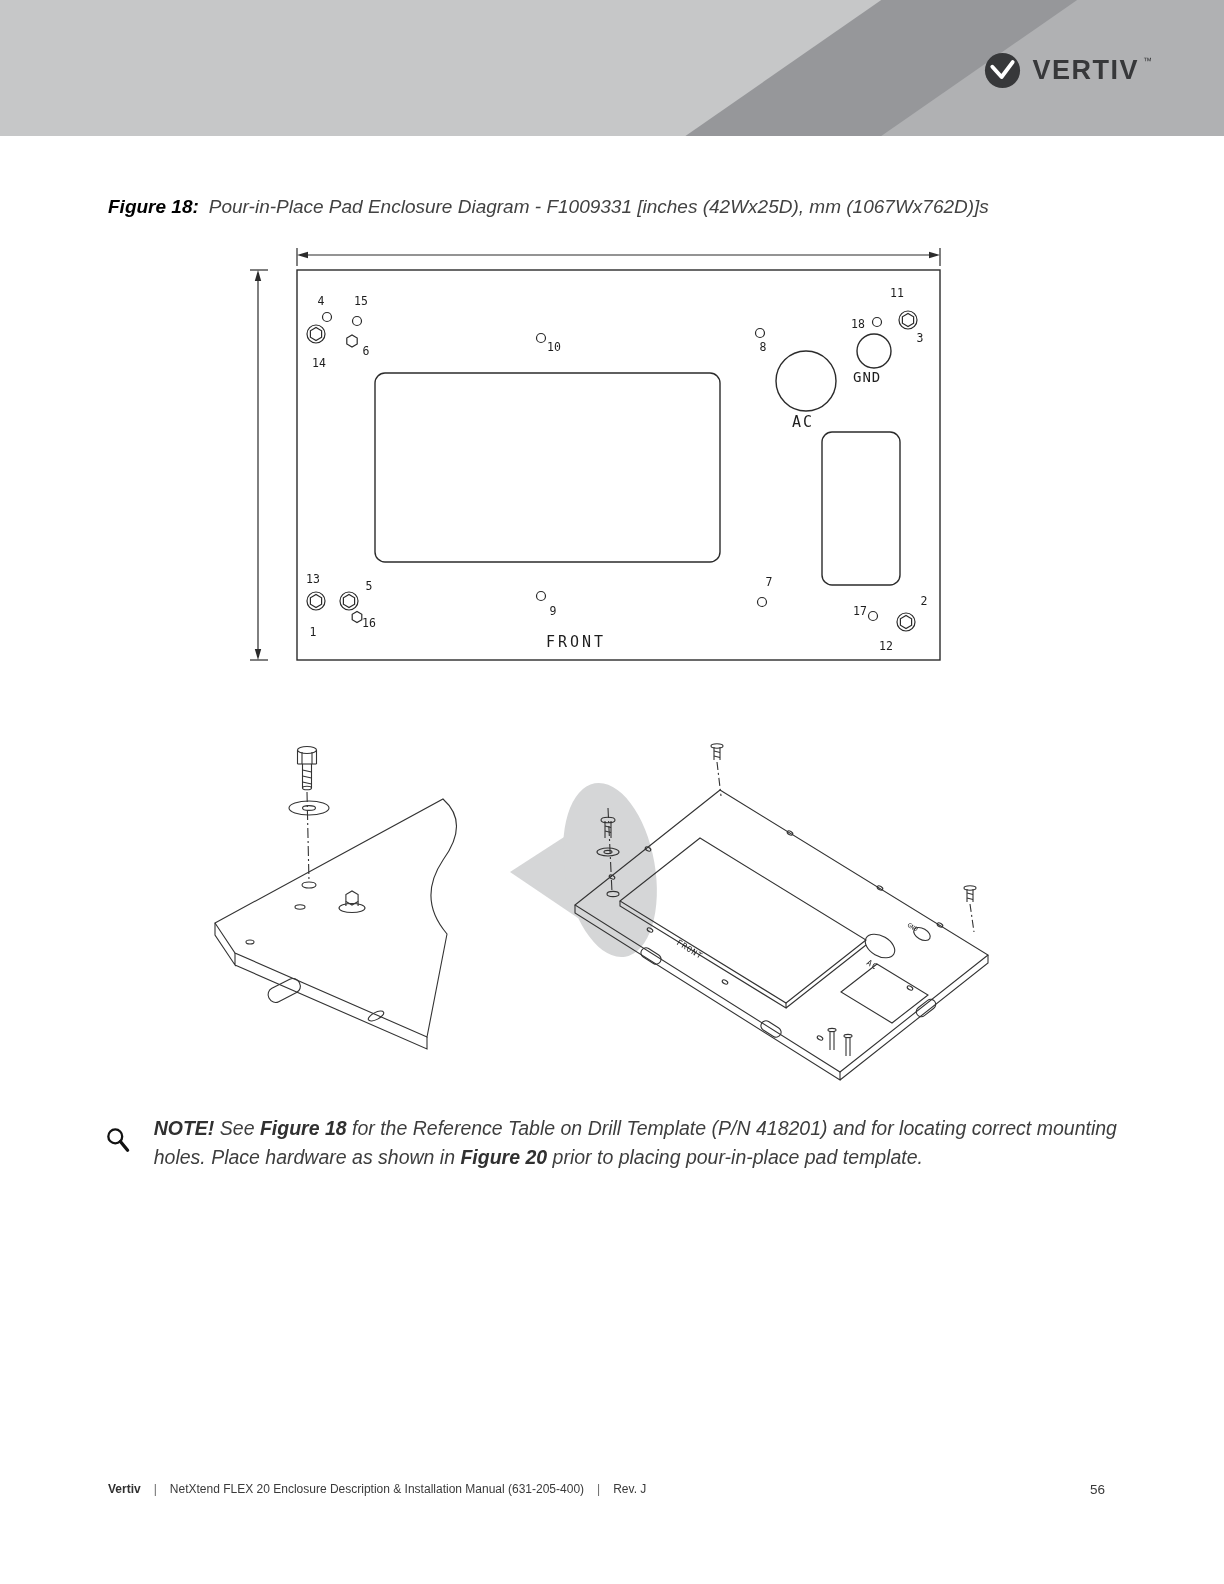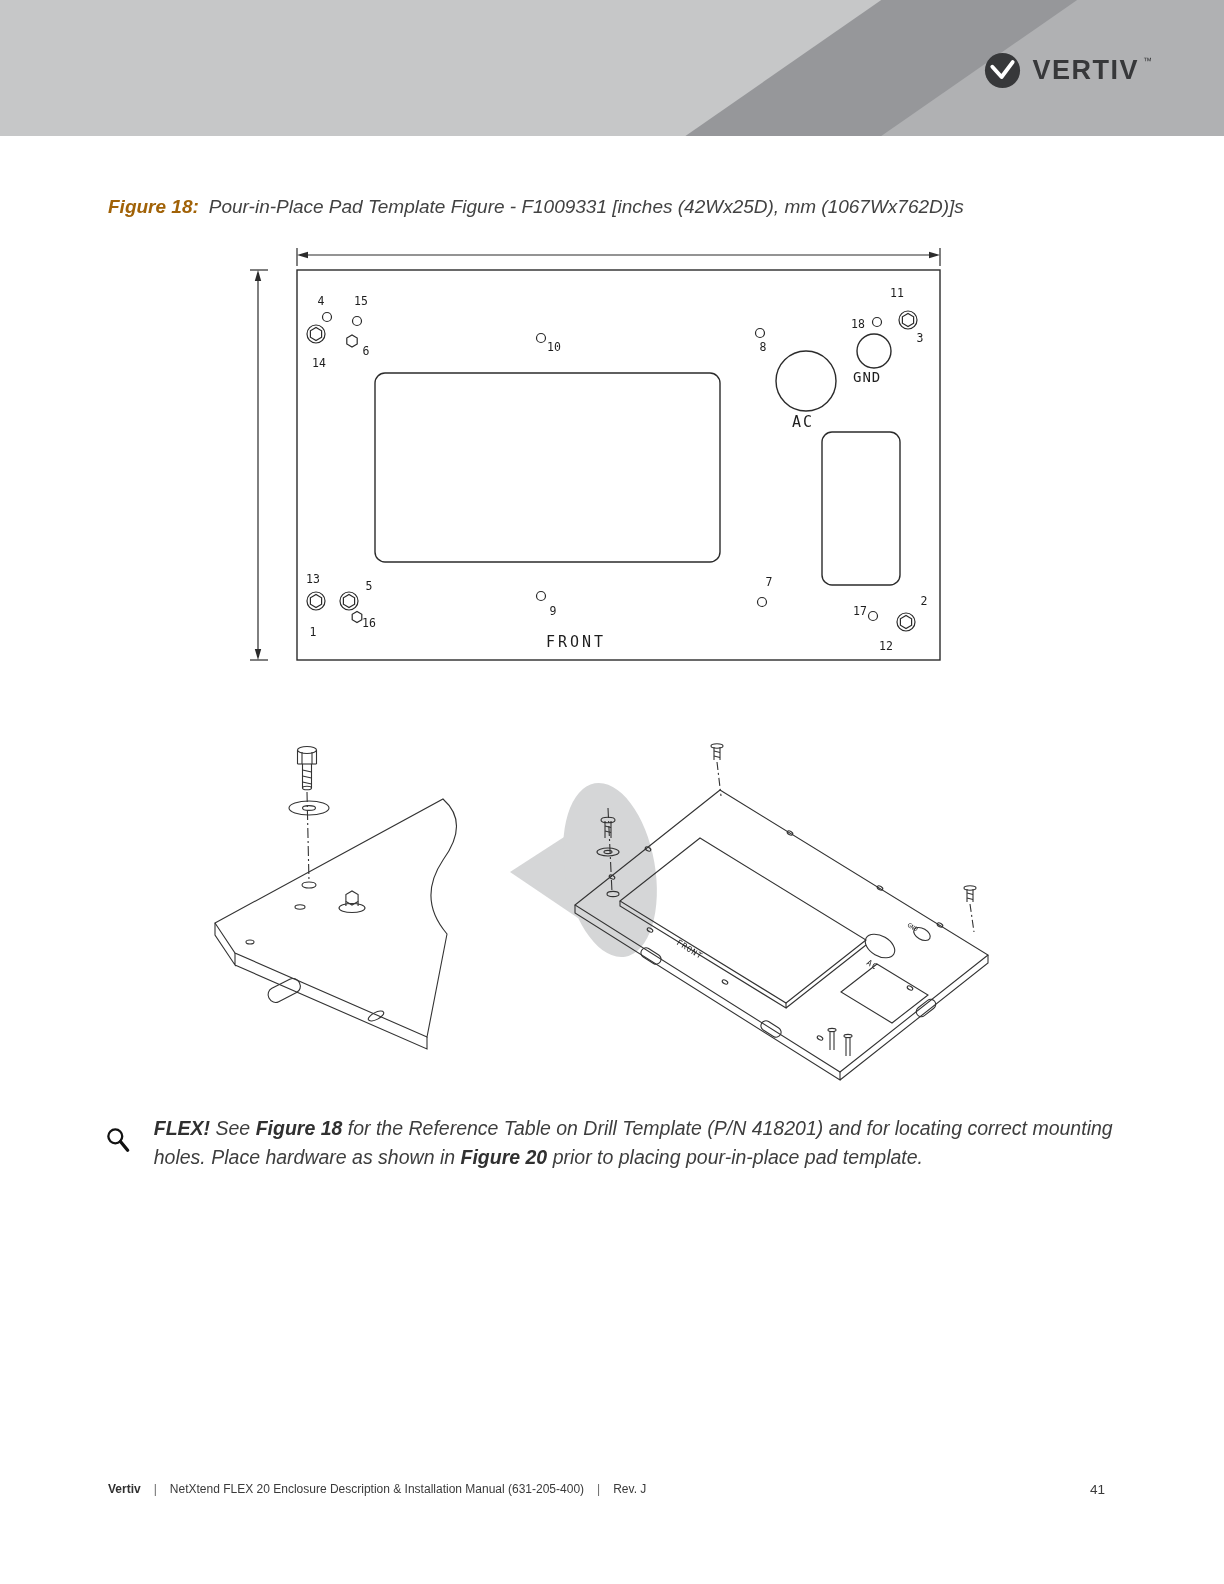--- a/index.html
+++ b/index.html
@@ -15,21 +15,21 @@
   .band-1 { position:absolute; top:0; left:0; width:100%; height:100%; background:#b0b1b3;
             clip-path:polygon(80% 0, 100% 0, 100% 100%, 62% 100%); }
   .band-2 { position:absolute; top:0; left:0; width:100%; height:100%; background:#96979a;
             clip-path:polygon(72% 0, 88% 0, 72% 100%, 56% 100%); }
   .logo { position:absolute; top:52px; right:72px; display:flex; align-items:center; gap:11px; }
   .logo-text { font-size:27px; font-weight:bold; letter-spacing:1.5px; color:#37383a; }
   .logo .tm { font-size:9px; color:#37383a; align-self:flex-start; margin-left:-7px; margin-top:4px; }
 
   
   .figure-caption { position:absolute; left:108px; top:196px; font-size:19px; font-style:italic; color:#424242; }
-  .figure-caption .fig-label { font-weight:bold; color:#a16207; margin-right:10px; }
+  .figure-caption .fig-label { font-weight:bold; color:#000000; margin-right:10px; }
 
   
   .diagram-main { position:absolute; left:240px; top:240px; width:730px; height:440px; }
   .diagram-iso  { position:absolute; left:180px; top:720px; width:840px; height:380px; }
   svg text { font-family:"DejaVu Sans Mono", monospace; fill:#1e1e1e; }
   .num text { font-size:11.5px; }
   .lbl-gnd { font-size:14px; letter-spacing:1px; }
   .lbl-ac { font-size:15px; letter-spacing:2px; }
   .lbl-front { font-size:15px; letter-spacing:3px; }
   .iso-lbl { font-size:8px; letter-spacing:1px; }
@@ -58,21 +58,21 @@
       <svg width="37" height="37" viewBox="0 0 40 40">
         <circle cx="20" cy="20" r="19" fill="#37383a"></circle>
         <path d="M9 16 L19 27 L31 11" fill="none" stroke="#ffffff" stroke-width="4.2" stroke-linecap="round" stroke-linejoin="round"></path>
       </svg>
       <span class="logo-text">VERTIV</span>
       <span class="tm">™</span>
     </div>
   </header>
 
   <div class="figure-caption">
-    <span class="fig-label">Figure 18:</span><span class="fig-text">Pour-in-Place Pad Template Figure - F1009331 [inches (42Wx25D), mm (1067Wx762D)]s</span>
+    <span class="fig-label">Figure 18:</span><span class="fig-text">Pour-in-Place Pad Enclosure Diagram - F1009331 [inches (42Wx25D), mm (1067Wx762D)]s</span>
   </div>
 
   <svg class="diagram-main" viewBox="0 0 730 440">
 
     <g stroke="#2b2b2b" fill="none" stroke-width="1.2">
       <line x1="60" y1="15" x2="697" y2="15"></line>
       <polygon points="57,15 68,11.8 68,18.2" fill="#2b2b2b" stroke="none"></polygon>
       <polygon points="700,15 689,11.8 689,18.2" fill="#2b2b2b" stroke="none"></polygon>
       <line x1="57" y1="8" x2="57" y2="26"></line>
       <line x1="700" y1="8" x2="700" y2="26"></line>
@@ -249,23 +249,23 @@
     <text class="iso-lbl" x="496" y="224" transform="rotate(32 496 224)">FRONT</text>
     <text class="iso-lbl" x="686" y="244" transform="rotate(32 686 244)">AC</text>
     <text class="iso-lbl-sm" x="727" y="206" transform="rotate(32 727 206)">GND</text>
   </svg>
 
   <div class="note">
     <svg width="48" height="54" viewBox="0 0 52 58">
       <circle cx="20" cy="20" r="13.5" fill="none" stroke="#121212" stroke-width="4.5"></circle>
       <line x1="30" y1="30" x2="44" y2="47" stroke="#121212" stroke-width="6.5" stroke-linecap="round"></line>
     </svg>
-    <p class="note-text"><span class="seg-b">FLEX!</span><span>  See </span><span class="seg-b">Figure 18</span><span> for the Reference Table on Drill Template (P/N 418201) and for locating correct mounting holes. Place hardware as shown in </span><span class="seg-b">Figure 20</span><span> prior to placing pour-in-place pad template.</span></p>
+    <p class="note-text"><span class="seg-b">NOTE!</span><span>  See </span><span class="seg-b">Figure 18</span><span> for the Reference Table on Drill Template (P/N 418201) and for locating correct mounting holes. Place hardware as shown in </span><span class="seg-b">Figure 20</span><span> prior to placing pour-in-place pad template.</span></p>
   </div>
 
   <footer>
     <div class="footer-left">
       <span class="b">Vertiv</span><span class="sep">|</span><span>NetXtend FLEX 20 Enclosure Description &amp; Installation Manual (631-205-400)</span><span class="sep">|</span><span>Rev. J</span>
     </div>
-    <div class="footer-page">41</div>
+    <div class="footer-page">56</div>
   </footer>
 
 </div>
 
 </body></html>

